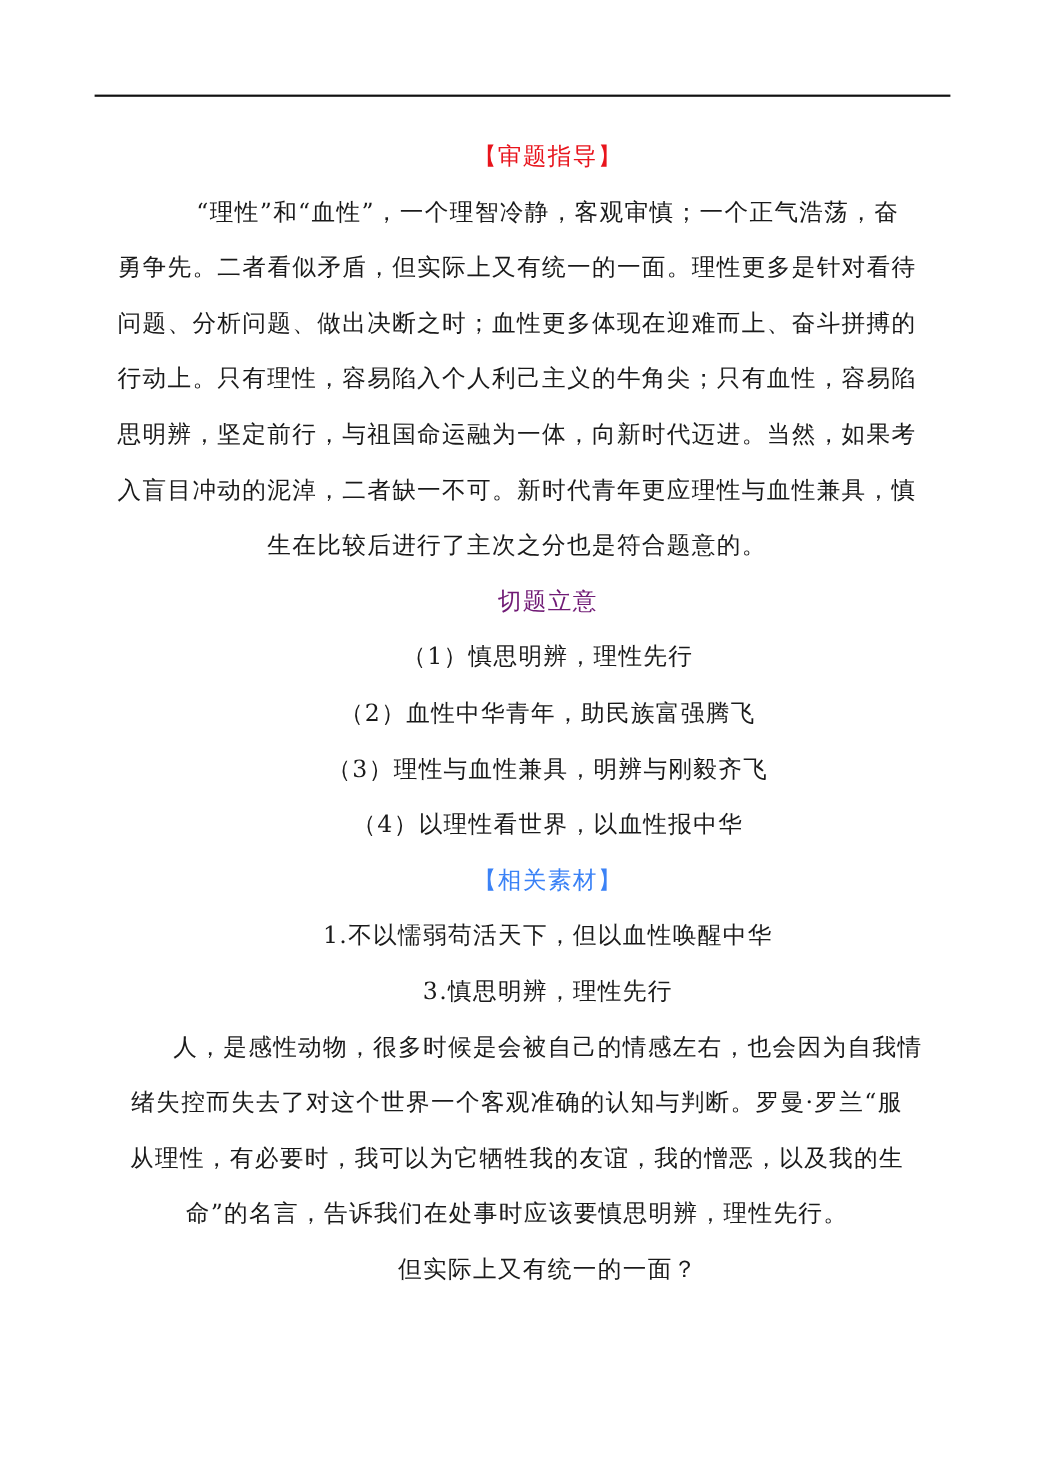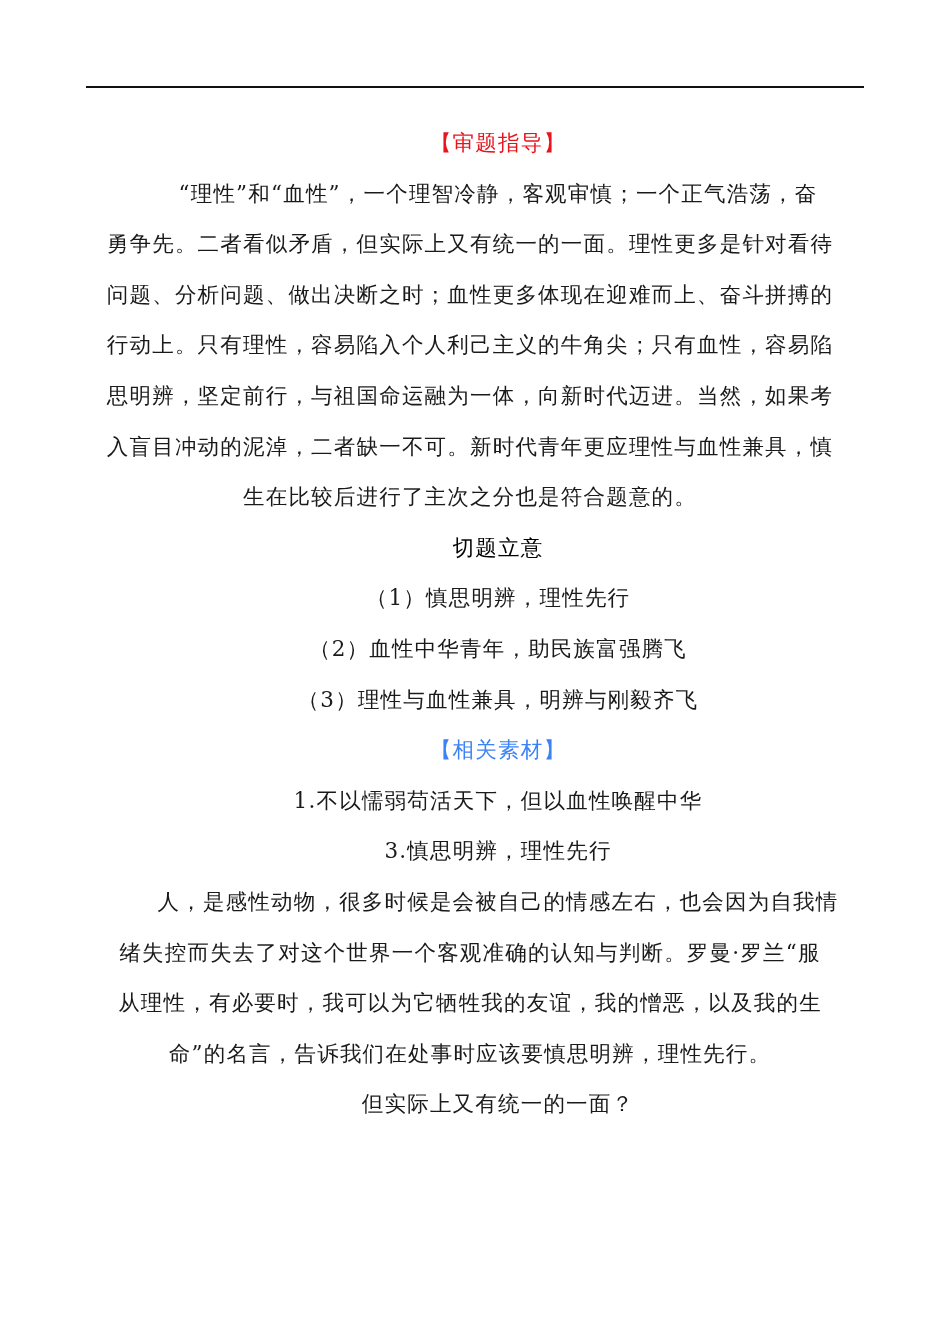--- a/index.html
+++ b/index.html
@@ -45,21 +45,21 @@
       letter-spacing: 1.2px;
     }
     .indent-2 { padding-left: 56px; }
     .indent-list { padding-left: 56px; }
     .heading-red {
       color: #e8141c;
       font-family: "DejaVu Sans", "Liberation Sans", sans-serif;
       padding-left: 56px;
     }
     .subheading-red {
-      color: #000000;
+      color: #701a75;
       padding-left: 56px;
     }
     .heading-blue {
       color: #3b82f6;
       font-weight: normal;
       font-family: "DejaVu Sans", "Liberation Sans", sans-serif;
       padding-left: 56px;
     }
   </style>
 </head>
@@ -80,20 +80,21 @@
       <div class="line">思明辨，坚定前行，与祖国命运融为一体，向新时代迈进。当然，如果考</div>
       <div class="line">入盲目冲动的泥淖，二者缺一不可。新时代青年更应理性与血性兼具，慎</div>
       <div class="line">生在比较后进行了主次之分也是符合题意的。</div>
     </div>
 
     <div class="line subheading-red">切题立意</div>
     <div>
       <div class="line indent-list">（1）慎思明辨，理性先行</div>
       <div class="line indent-list">（2）血性中华青年，助民族富强腾飞</div>
       <div class="line indent-list">（3）理性与血性兼具，明辨与刚毅齐飞</div>
+      <div class="line indent-list">（4）以理性看世界，以血性报中华</div>
     </div>
 
     <div class="line heading-blue">【相关素材】</div>
     <div>
       <div class="line indent-2">1.不以懦弱苟活天下，但以血性唤醒中华</div>
       <div class="line indent-2">3.慎思明辨，理性先行</div>
     </div>
 
     <div>
       <div class="line indent-2">人，是感性动物，很多时候是会被自己的情感左右，也会因为自我情</div>

